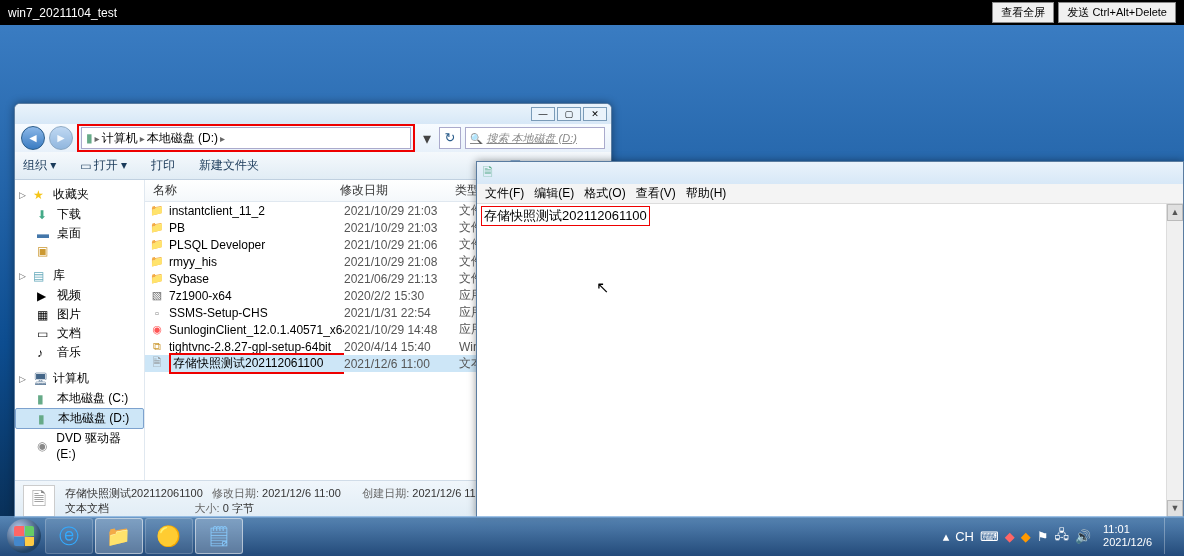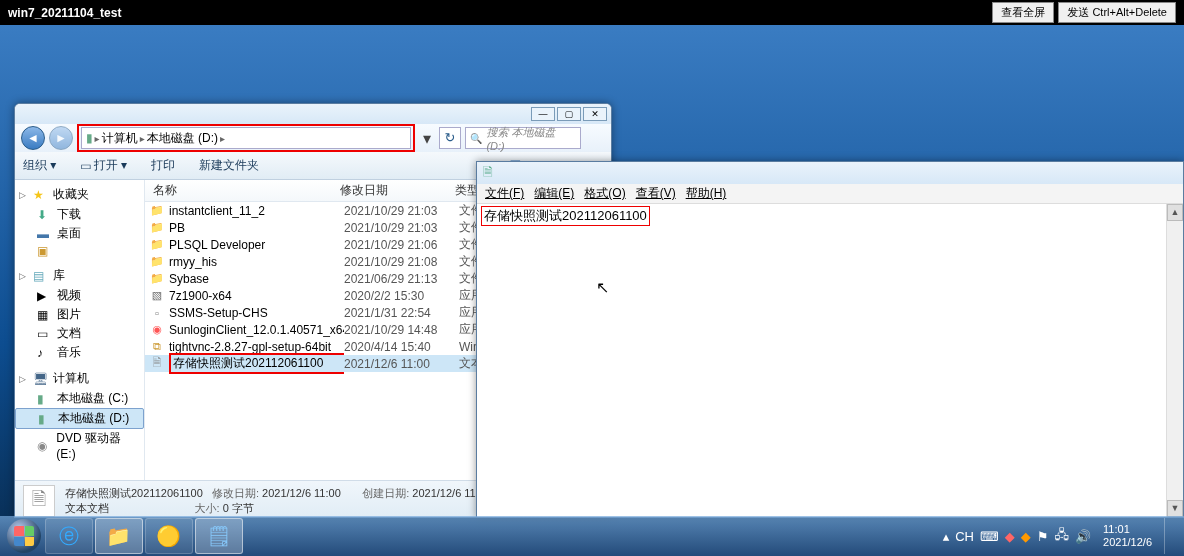--- a/index.html
+++ b/index.html
@@ -1,38 +1,38 @@
 <!DOCTYPE html>
 <html><head>
 <meta charset="utf-8">
 <style>
 * { margin: 0; padding: 0; box-sizing: border-box; font-family: "Microsoft YaHei", "Segoe UI", Arial, sans-serif; }
 body { width: 1184px; height: 556px; background: #000; overflow: hidden; position: relative; }
 
 
 .vnc-bar { height: 25px; background: #000; color: #fff; display: flex; align-items: center; padding: 0 8px; font-size: 12px; }
-.vnc-title { flex: 1; font-weight: bold; }
+.vnc-title { flex: 1; font-weight: normal; }
 .vnc-btn { background: #f0f0f0; color: #000; border: 1px solid #888; padding: 2px 8px; margin-left: 4px; font-size: 11px; cursor: pointer; }
 
 
 .desktop { position: absolute; top: 25px; left: 0; right: 0; bottom: 0; background: linear-gradient(to bottom, #3a7cc2 0%, #0d4d90 60%, #082a4d 100%); }
 
 
 .explorer { position: absolute; top: 78px; left: 14px; width: 598px; height: 415px; background: #fff; border: 1px solid #5a7ca0; border-radius: 6px 6px 0 0; box-shadow: 0 0 8px rgba(0,0,0,.4); overflow: hidden; }
 .explorer-titlebar { height: 20px; background: linear-gradient(to bottom, #eaf3fb, #d7e8f7); display: flex; justify-content: flex-end; align-items: center; padding: 0 4px; gap: 2px; }
 .tb-btn { width: 24px; height: 14px; border: 1px solid #7a9bb8; background: #eaf3fb; font-size: 9px; text-align: center; line-height: 12px; cursor: pointer; }
 .nav-row { height: 28px; background: linear-gradient(to bottom, #f7fbff, #e8f1fa); display: flex; align-items: center; padding: 0 6px; gap: 4px; }
 .nav-btn { width: 24px; height: 24px; border-radius: 50%; background: linear-gradient(to bottom, #8cb8e8, #3a7cc2); border: 1px solid #2a5c8a; display: flex; align-items: center; justify-content: center; color: #fff; font-size: 12px; cursor: pointer; }
 .nav-btn.fwd { opacity: .5; }
 .hilite { border: 2px solid #e00; padding: 1px 2px; display: inline-flex; align-items: center; }
 .breadcrumb { flex: 1; height: 22px; border: 1px solid #aac; background: #fff; display: flex; align-items: center; padding: 0 4px; font-size: 12px; gap: 2px; }
 .bc-sep { color: #666; font-size: 10px; }
 .bc-dd { width: 16px; text-align: center; color: #444; cursor: pointer; }
 .refresh { width: 22px; height: 22px; border: 1px solid #aac; background: #fff; color: #2a5c8a; font-size: 13px; text-align: center; line-height: 20px; cursor: pointer; }
-.search { width: 116px; height: 22px; border: 1px solid #aac; background: #fff; display: flex; align-items: center; padding: 0 4px; font-size: 11px; color: #888; font-style: italic; }
+.search { width: 140px; height: 22px; border: 1px solid #aac; background: #fff; display: flex; align-items: center; padding: 0 4px; font-size: 11px; color: #888; font-style: italic; text-decoration: underline; }
 .search::before { content: "🔍"; margin-right: 4px; font-style: normal; font-size: 10px; }
 .toolbar { height: 28px; background: linear-gradient(to bottom, #f5f9fc, #e1ecf5); border-bottom: 1px solid #c0d0e0; display: flex; align-items: center; padding: 0 8px; gap: 24px; font-size: 12px; color: #1a3a5a; }
 .tb-item { cursor: pointer; display: flex; align-items: center; gap: 2px; }
 .tb-spacer { flex: 1; }
 .tb-icon { font-size: 13px; color: #3a7cc2; cursor: pointer; }
 
 .explorer-body { display: flex; height: 300px; }
 .sidebar { width: 130px; background: #fff; border-right: 1px solid #e0e8f0; overflow: hidden; padding: 2px 0; }
 .sb-group { margin: 2px 0 6px; }
 .sb-head { display: flex; align-items: center; font-size: 12px; padding: 2px 4px; cursor: pointer; gap: 4px; }
@@ -59,21 +59,21 @@
 
 .status-pane { height: 40px; border-top: 1px solid #d0dce8; background: linear-gradient(to bottom,#f0f6fb,#e0ecf5); display: flex; align-items: center; padding: 4px 8px; gap: 10px; font-size: 11px; color: #333; }
 .status-icon { width: 32px; height: 32px; background: #fff; border: 1px solid #ccc; display: flex; align-items: center; justify-content: center; font-size: 18px; color: #888; }
 .status-text { line-height: 15px; }
 .st-label { color: #666; }
 
 
 .notepad { position: absolute; top: 136px; left: 476px; width: 708px; height: 357px; background: #fff; border: 1px solid #5a7ca0; box-shadow: 0 0 8px rgba(0,0,0,.4); display: flex; flex-direction: column; }
 .np-title { height: 22px; background: linear-gradient(to bottom, #eaf3fb, #d7e8f7); display: flex; align-items: center; padding: 0 6px; font-size: 12px; gap: 4px; }
 .np-title-icon { color: #5a8; font-size: 12px; }
-.np-menu { height: 20px; background: #f4f4f4; border-bottom: 1px solid #ddd; display: flex; align-items: center; padding: 0 4px; font-size: 12px; gap: 2px; text-decoration: underline; }
+.np-menu { height: 20px; background: #f4f4f4; border-bottom: 1px solid #ddd; display: flex; align-items: center; padding: 0 4px; font-size: 12px; gap: 2px; }
 .np-menu-item { padding: 0 4px; cursor: pointer; }
 .np-body { flex: 1; background: #fff; padding: 2px 4px; font-size: 13px; position: relative; }
 .np-text-hilite { border: 1px solid #e00; display: inline-block; padding: 0 2px; }
 .np-scroll { position: absolute; right: 0; top: 0; bottom: 0; width: 17px; background: #f0f0f0; border-left: 1px solid #ddd; }
 .np-scroll-btn { height: 17px; background: #e0e0e0; border: 1px solid #bbb; font-size: 9px; text-align: center; line-height: 15px; color: #555; cursor: pointer; }
 .np-scroll-bot { position: absolute; bottom: 0; left: 0; right: 0; }
 
 .cursor-arrow { position: absolute; top: 253px; left: 596px; font-size: 16px; color: #000; pointer-events: none; z-index: 50; }
 
 

